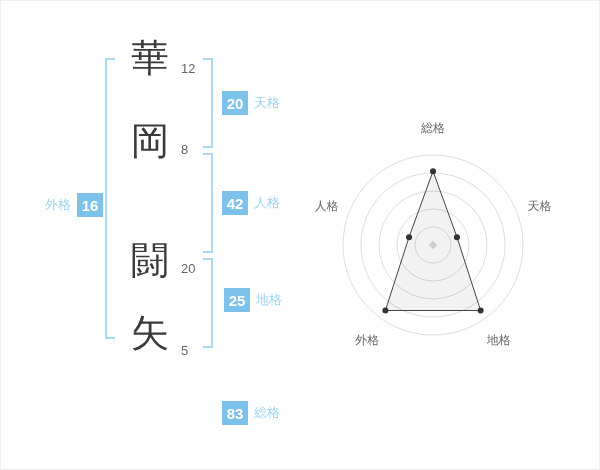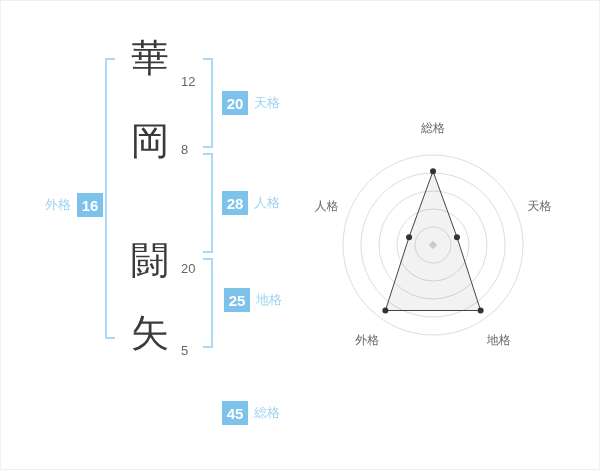--- a/index.html
+++ b/index.html
@@ -3,21 +3,21 @@
 <meta charset="utf-8">
 <style>
   html,body{margin:0;padding:0;background:#fff;}
   body{font-family:"Liberation Sans","DejaVu Sans",sans-serif;}
   #stage{position:relative;width:600px;height:470px;background:#ffffff;overflow:hidden;border:1px solid #f0f0f0;box-sizing:border-box;}
 
   .char{position:absolute;left:126px;width:46px;text-align:center;font-size:38px;line-height:1;color:var(--char-color);}
   .char-0{top:38px}.char-1{top:121px}.char-2{top:240px}.char-3{top:313px}
 
   .stroke{position:absolute;left:180px;font-size:13px;color:var(--stroke-num);}
-  .stroke-0{top:73px}.stroke-1{top:141px}.stroke-2{top:260px}.stroke-3{top:342px}
+  .stroke-0{top:60px}.stroke-1{top:141px}.stroke-2{top:260px}.stroke-3{top:342px}
 
   .bracket-right{position:absolute;left:202px;width:8px;border:2px solid var(--bracket);border-left:none;box-sizing:content-box;}
   .bracket-left{position:absolute;left:104px;width:8px;border:2px solid var(--bracket);border-right:none;box-sizing:content-box;}
   .b-ten{top:57px;height:86px}
   .b-jin{top:152px;height:96px}
   .b-chi{top:257px;height:86px}
   .b-gai{top:57px;height:277px}
 
   .kaku-group{position:absolute;display:flex;align-items:center;gap:6px;}
   .value-box{min-width:26px;height:24px;background:var(--accent);color:#ffffff;font-size:15px;font-weight:bold;display:flex;align-items:center;justify-content:center;}
@@ -48,33 +48,33 @@
   <span class="stroke stroke-0">12</span>
   <span class="stroke stroke-1">8</span>
   <span class="stroke stroke-2">20</span>
   <span class="stroke stroke-3">5</span>
 
   <div class="kaku-group g-ten">
     <div class="value-box">20</div>
     <div class="kaku-label">天格</div>
   </div>
   <div class="kaku-group g-jin">
-    <div class="value-box">28</div>
+    <div class="value-box">42</div>
     <div class="kaku-label">人格</div>
   </div>
   <div class="kaku-group g-chi">
     <div class="value-box">25</div>
     <div class="kaku-label">地格</div>
   </div>
   <div class="kaku-group g-gai">
     <div class="kaku-label">外格</div>
     <div class="value-box">16</div>
   </div>
   <div class="kaku-group g-sou">
-    <div class="value-box">45</div>
+    <div class="value-box">83</div>
     <div class="kaku-label">総格</div>
   </div>
 
   <svg id="radar" width="260" height="250" viewBox="0 0 260 250">
       <circle cx="132" cy="125" r="18" fill="none" stroke="#dddddd" stroke-width="1"></circle>
       <circle cx="132" cy="125" r="36" fill="none" stroke="#dddddd" stroke-width="1"></circle>
       <circle cx="132" cy="125" r="54" fill="none" stroke="#dddddd" stroke-width="1"></circle>
       <circle cx="132" cy="125" r="72" fill="none" stroke="#dddddd" stroke-width="1"></circle>
       <circle cx="132" cy="125" r="90" fill="none" stroke="#dddddd" stroke-width="1"></circle>
       <polygon points="132.0,51.2 156.0,117.2 179.6,190.5 84.4,190.5 108.0,117.2" fill="rgba(0,0,0,0.05)" stroke="#444444" stroke-width="1"></polygon>

